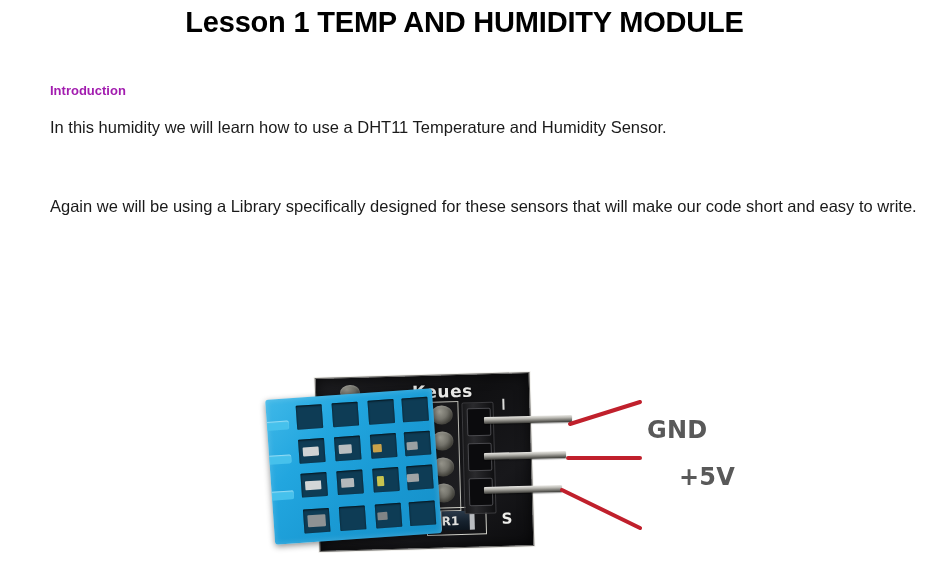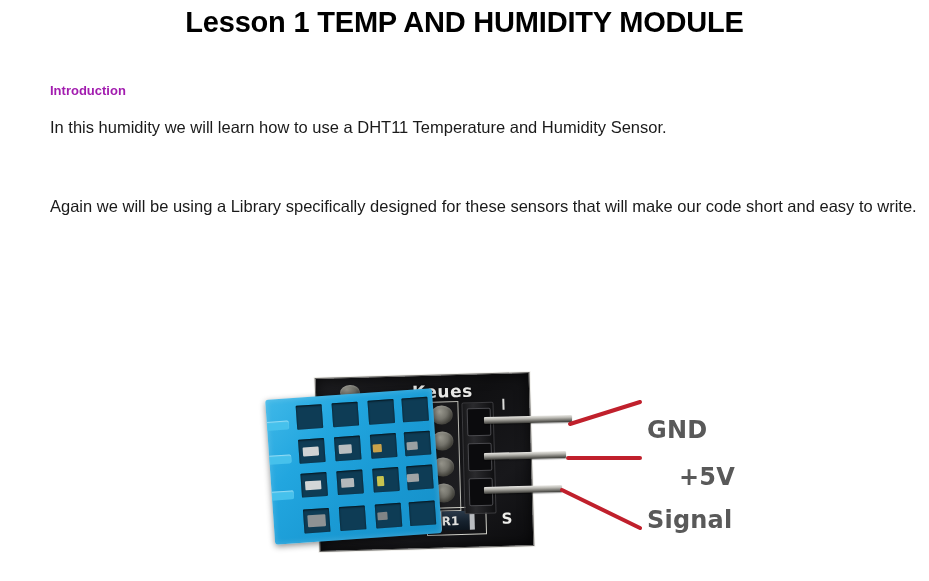--- a/index.html
+++ b/index.html
@@ -395,16 +395,15 @@
     </div>
 
     <svg class="leader-svg" viewBox="0 0 520 209">
       <line x1="308" y1="52" x2="378" y2="30" stroke="#c0202c" stroke-width="4" stroke-linecap="round"></line>
       <line x1="306" y1="86" x2="378" y2="86" stroke="#c0202c" stroke-width="4" stroke-linecap="round"></line>
       <line x1="300" y1="118" x2="378" y2="156" stroke="#c0202c" stroke-width="4" stroke-linecap="round"></line>
     </svg>
 
     <div class="callout c-gnd">GND</div>
     <div class="callout c-5v">+5V</div>
-    <div class="callout c-signal">Signal</div>
   </div>
 
 </div>
 
 </body></html>

